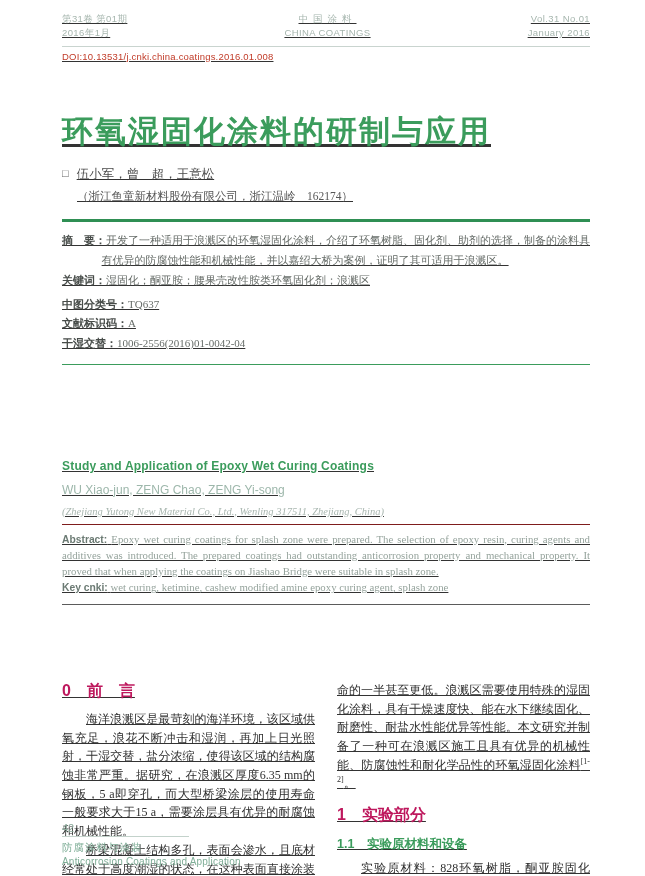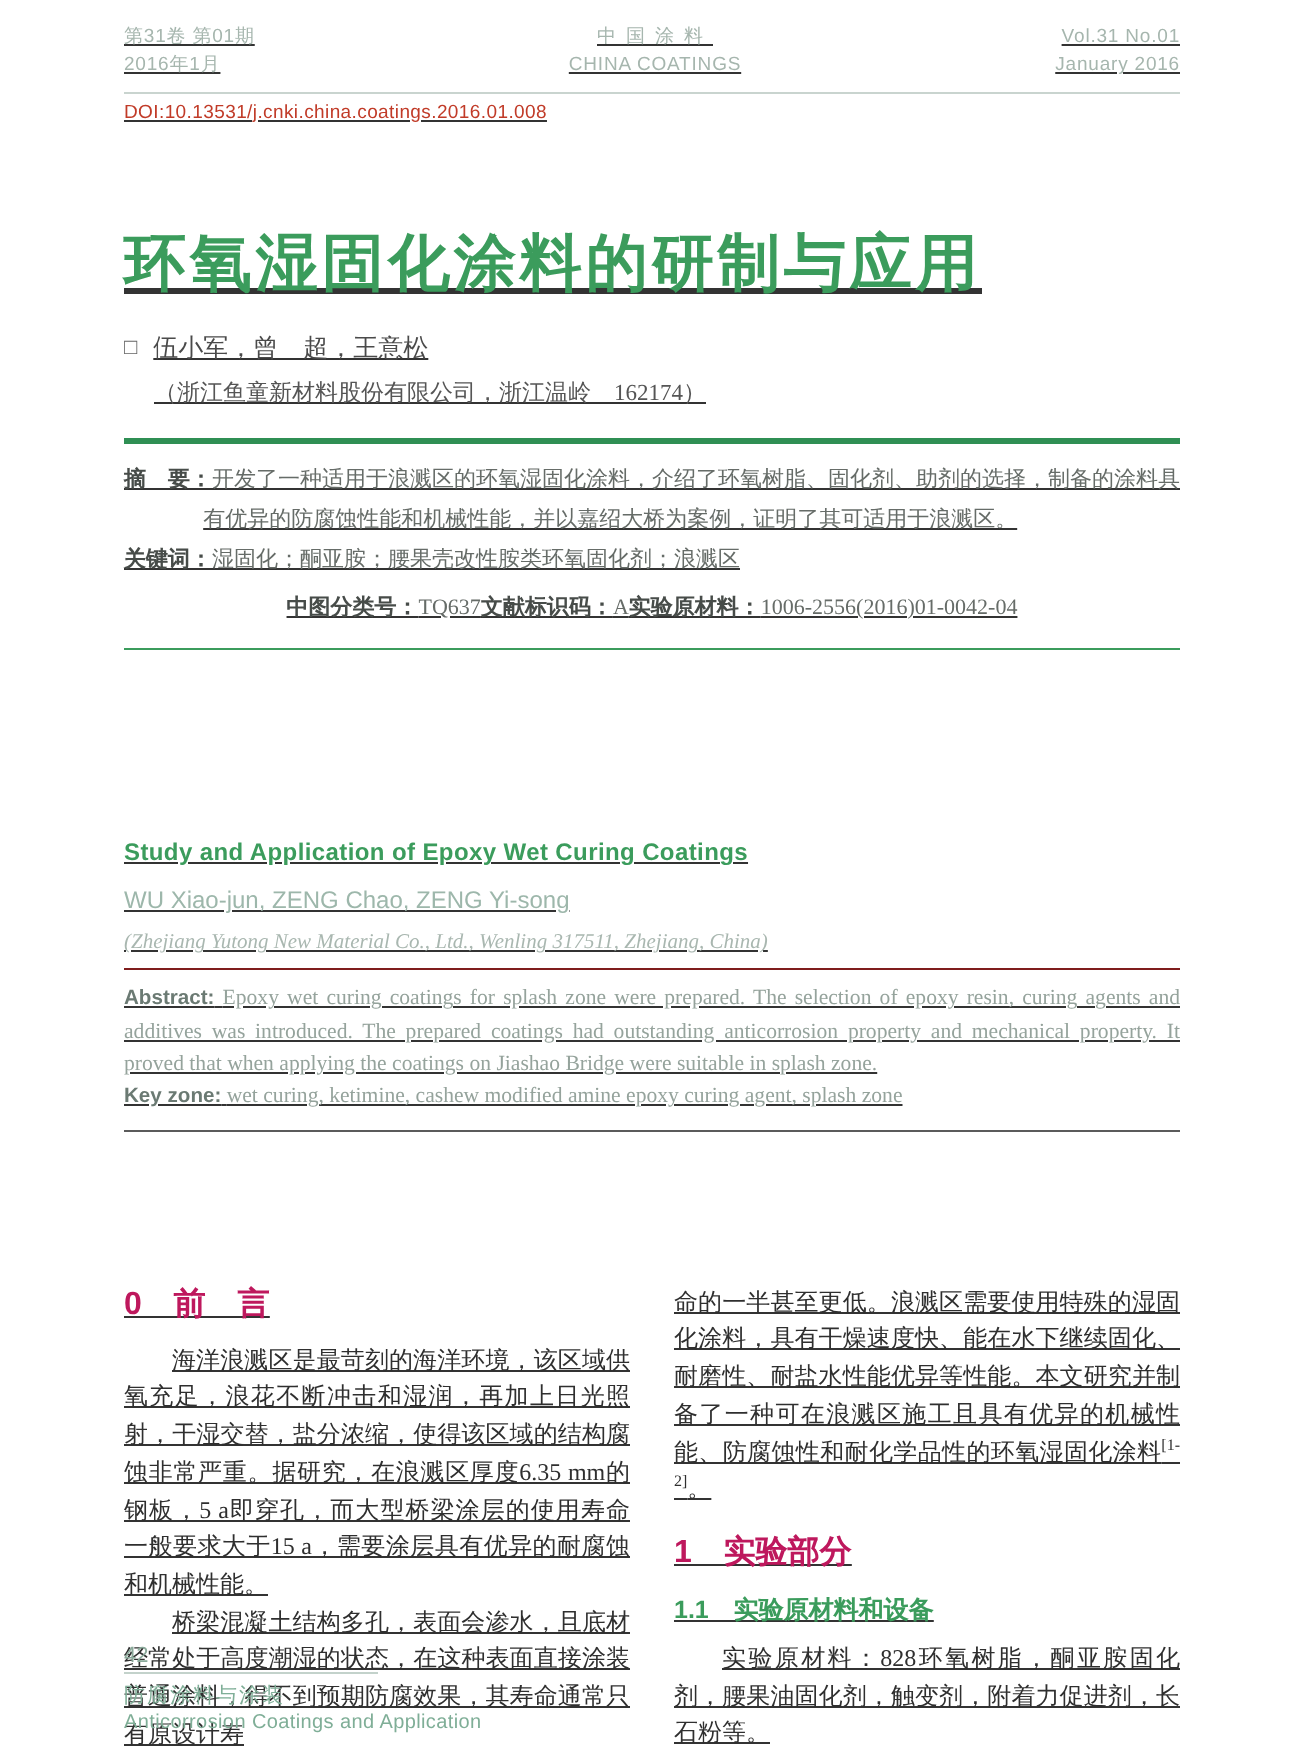--- a/index.html
+++ b/index.html
@@ -35,21 +35,21 @@
   
   .abstract-block{
     margin-top:15px;
     border-top:3.5px solid #2f8f54;
     border-bottom:1.5px solid #3b9c5c;
     padding:9px 0 10px 0;
     font-size:11px;line-height:1.78;color:#666c68;}
   .abstract-block .label{font-weight:700;color:#474c49;}
   .hang{margin:0;text-align:justify;padding-left:3.6em;text-indent:-3.6em;}
   .kw-line{margin:1px 0 0 0;text-align:justify;}
-  .class-row{display:flex;justify-content:center;margin-top:4px;}
+  .class-row{display:flex;justify-content:center;margin-top:4px;flex-direction:column;}
   .class-row span{white-space:nowrap;}
   
   .english-block{margin-top:94px;}
   .title-en{margin:0;font-family:"Liberation Sans", sans-serif;
     font-size:12px;font-weight:700;color:#3b9c5c;letter-spacing:.2px;}
   .authors-en{margin-top:10px;font-family:"Liberation Sans", sans-serif;
     font-size:12px;color:#9db7ab;}
   .affiliation-en{margin-top:9px;font-style:italic;font-size:10.5px;color:#a9b7b0;}
   .en-abstract{margin-top:7px;border-top:1px solid #7f1d1d;border-bottom:1px solid #5b5b5b;
     padding:6px 0 8px 0;font-size:10.8px;line-height:1.5;color:#95a39c;}
@@ -100,31 +100,31 @@
     <span class="marker">□</span><span>伍小军，曾　超，王意松</span>
   </div>
   <div class="affiliation-cn">（浙江鱼童新材料股份有限公司，浙江温岭　162174）</div>
 
   <div class="abstract-block">
     <p class="hang"><span class="label">摘　要：</span><span>开发了一种适用于浪溅区的环氧湿固化涂料，介绍了环氧树脂、固化剂、助剂的选择，制备的涂料具有优异的防腐蚀性能和机械性能，并以嘉绍大桥为案例，证明了其可适用于浪溅区。</span></p>
     <p class="kw-line"><span class="label">关键词：</span><span>湿固化；酮亚胺；腰果壳改性胺类环氧固化剂；浪溅区</span></p>
     <div class="class-row">
       <span><span class="label">中图分类号：</span><span>TQ637</span></span>
       <span><span class="label">文献标识码：</span><span>A</span></span>
-      <span><span class="label">实验原材料：</span><span>1006-2556(2016)01-0042-04</span></span>
+      <span><span class="label">干湿交替：</span><span>1006-2556(2016)01-0042-04</span></span>
     </div>
   </div>
 
   <section class="english-block">
     <h2 class="title-en">Study and Application of Epoxy Wet Curing Coatings</h2>
     <div class="authors-en">WU Xiao-jun, ZENG Chao, ZENG Yi-song</div>
     <div class="affiliation-en">(Zhejiang Yutong New Material Co., Ltd., Wenling 317511, Zhejiang, China)</div>
     <div class="en-abstract">
       <p><span class="en-label">Abstract:</span> <span>Epoxy wet curing coatings for splash zone were prepared. The selection of epoxy resin, curing agents and additives was introduced. The prepared coatings had outstanding anticorrosion property and mechanical property. It proved that when applying the coatings on Jiashao Bridge were suitable in splash zone.</span></p>
-      <p><span class="en-label">Key zone:</span> <span>wet curing, ketimine, cashew modified amine epoxy curing agent, splash zone</span></p>
+      <p><span class="en-label">Key cnki:</span> <span>wet curing, ketimine, cashew modified amine epoxy curing agent, splash zone</span></p>
     </div>
   </section>
 
   <main class="columns">
     <div class="col">
       <h3 class="sec-h">0　前　言</h3>
       <p class="body-p">海洋浪溅区是最苛刻的海洋环境，该区域供氧充足，浪花不断冲击和湿润，再加上日光照射，干湿交替，盐分浓缩，使得该区域的结构腐蚀非常严重。据研究，在浪溅区厚度6.35 mm的钢板，5 a即穿孔，而大型桥梁涂层的使用寿命一般要求大于15 a，需要涂层具有优异的耐腐蚀和机械性能。</p>
       <p class="body-p">桥梁混凝土结构多孔，表面会渗水，且底材经常处于高度潮湿的状态，在这种表面直接涂装普通涂料，得不到预期防腐效果，其寿命通常只有原设计寿</p>
 
     </div>

